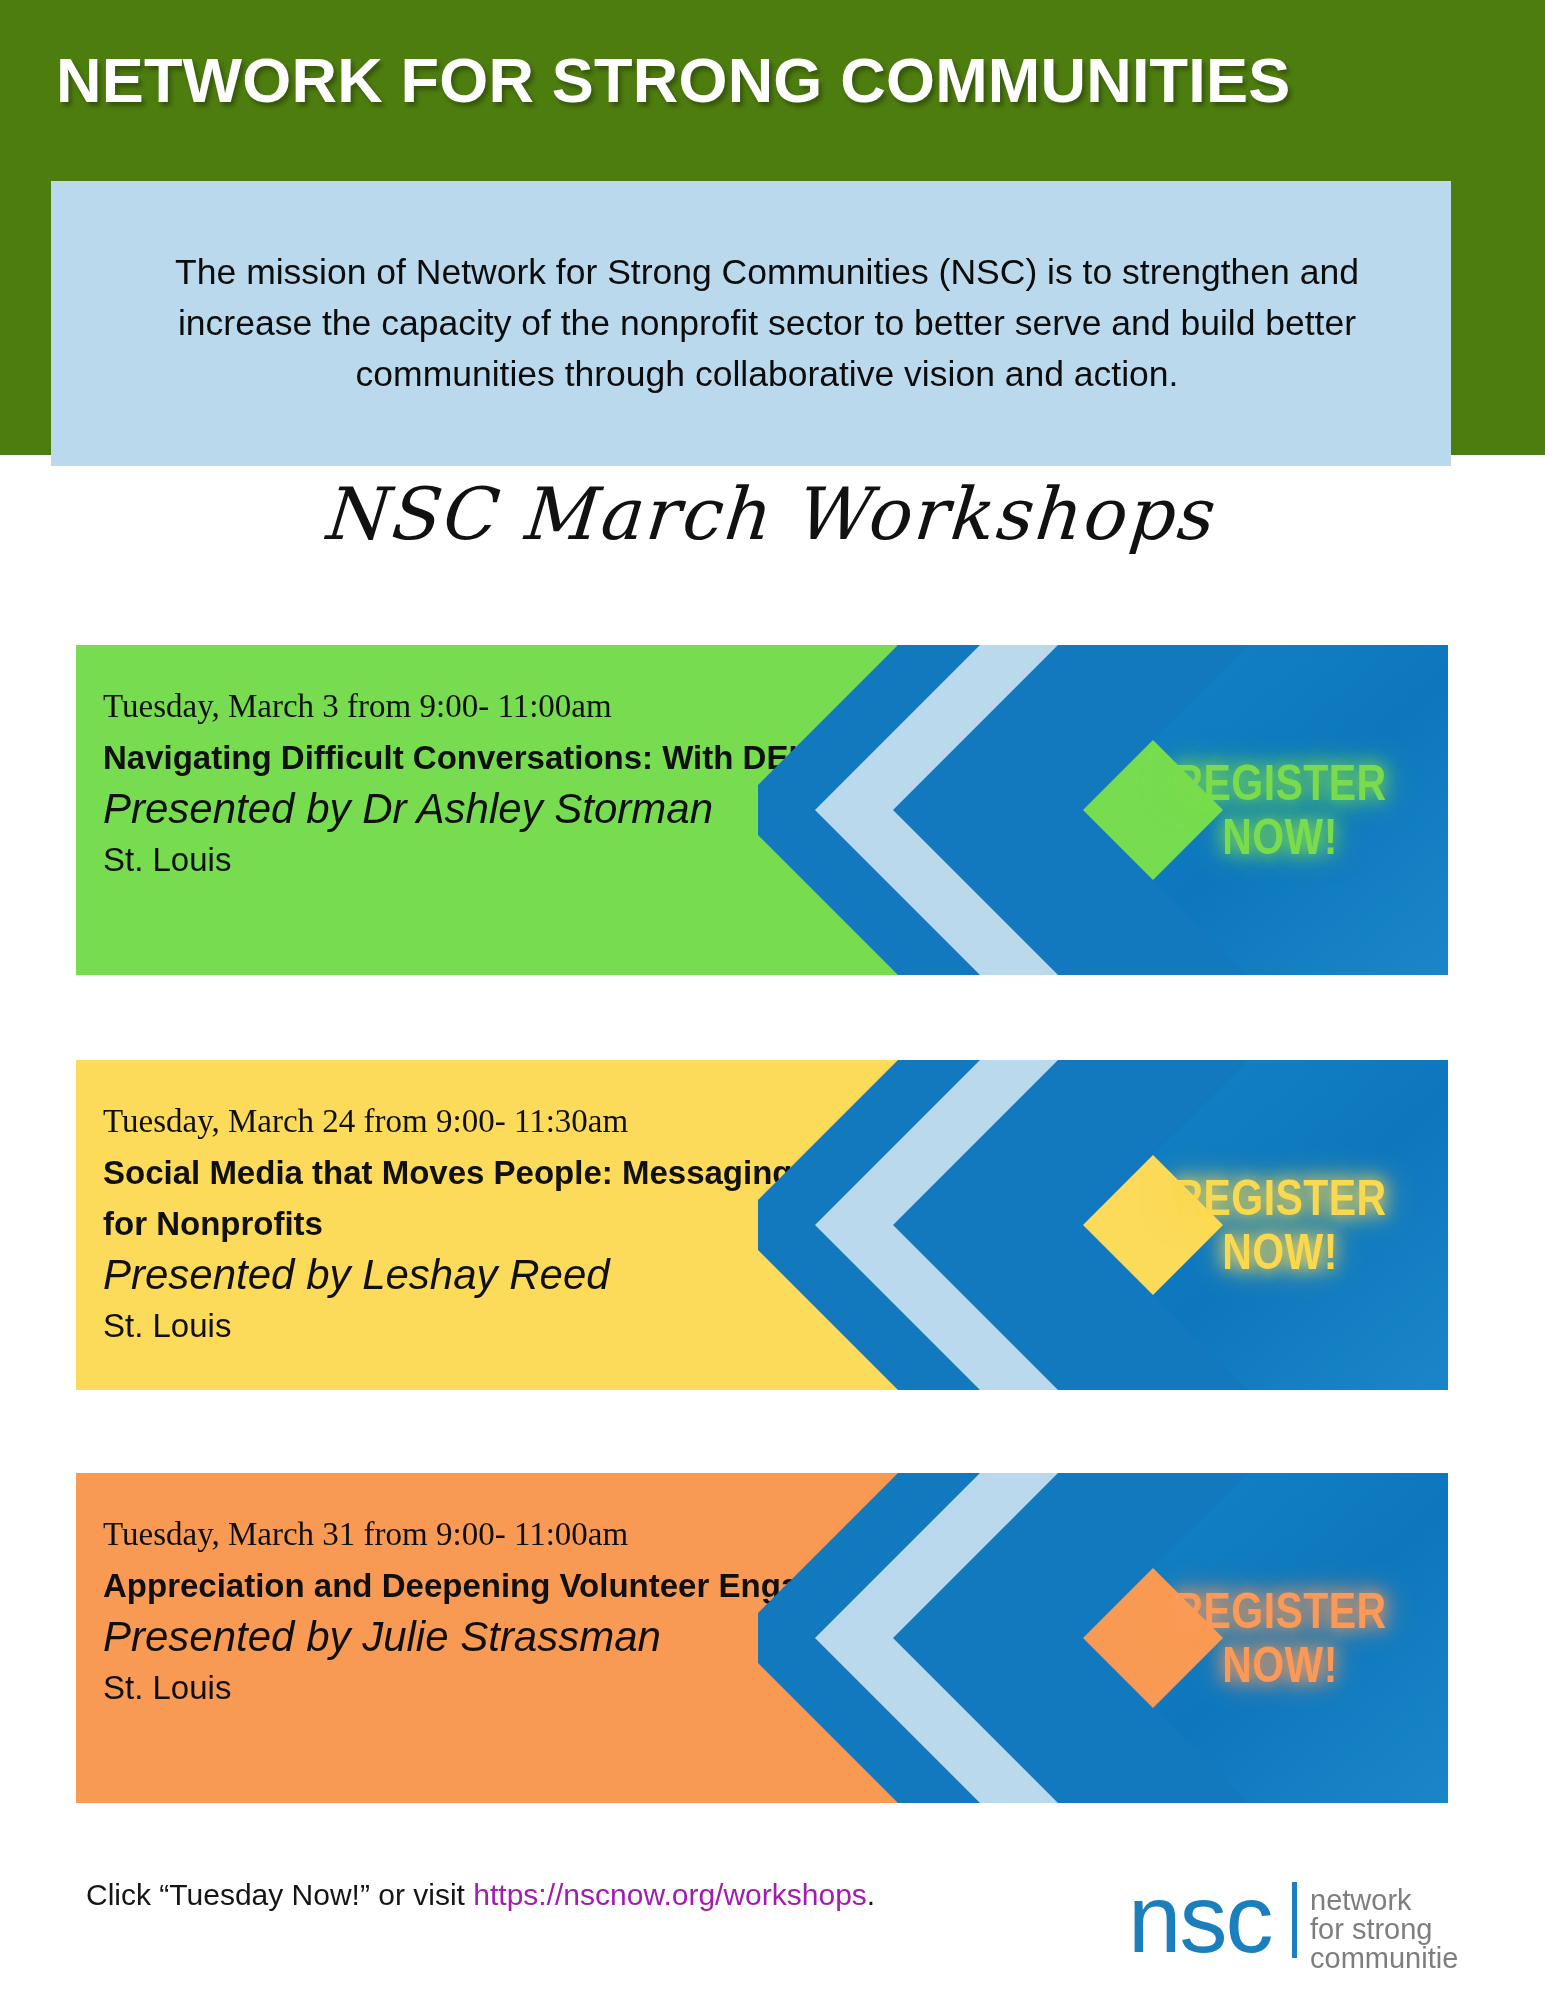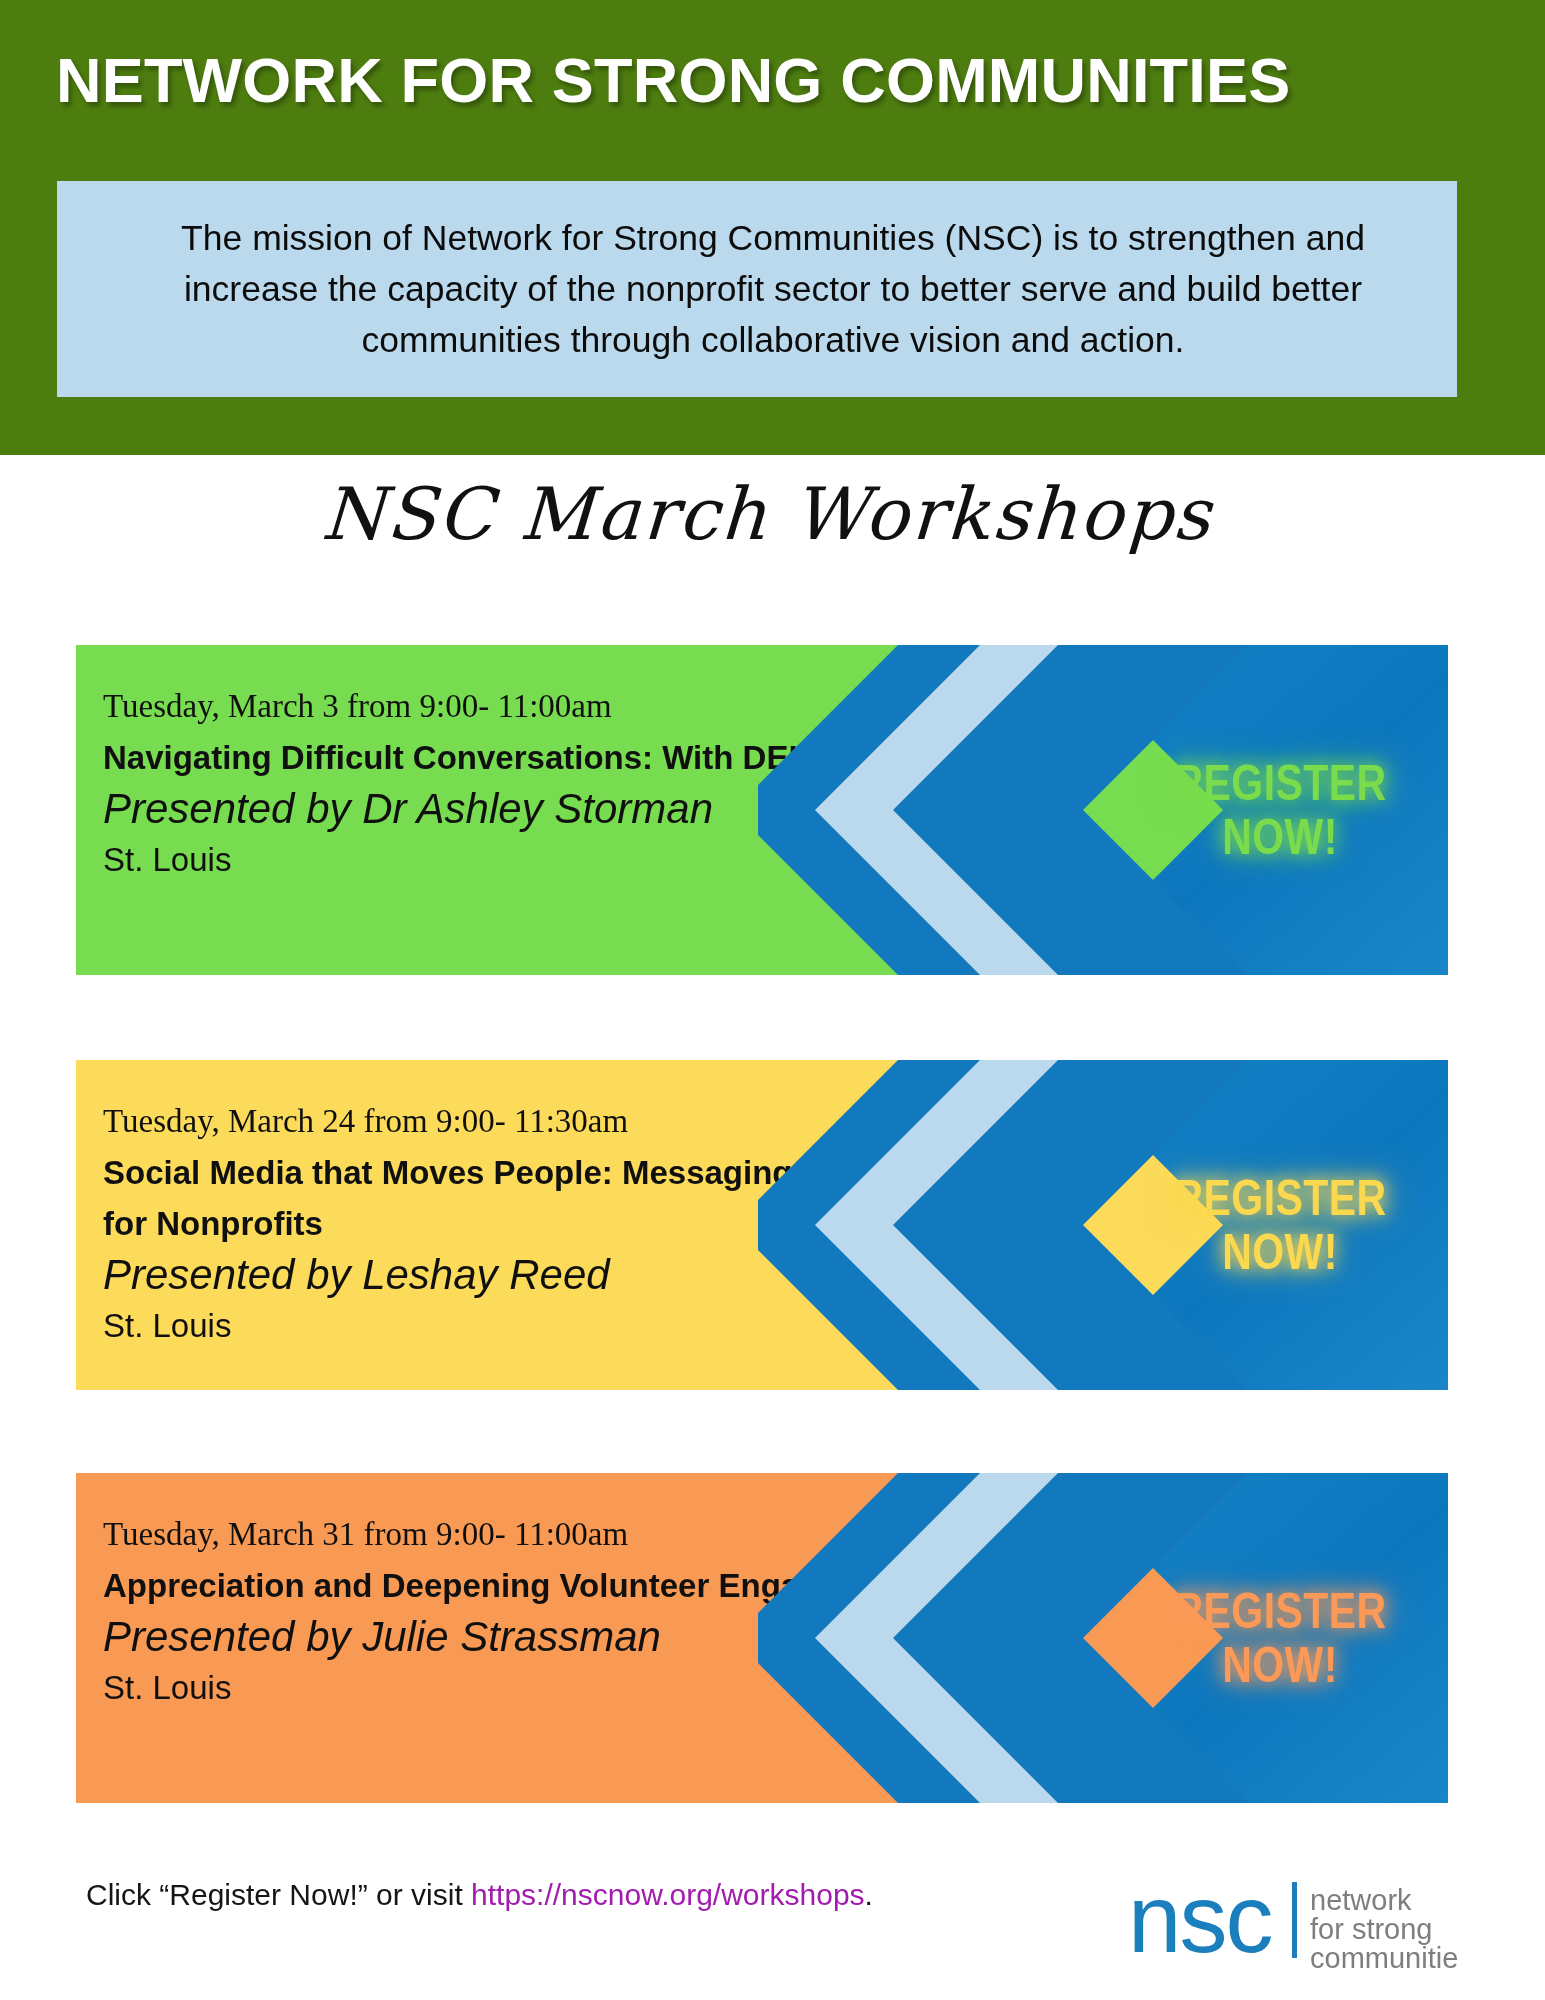--- a/index.html
+++ b/index.html
@@ -34,24 +34,24 @@
     font-family: "Liberation Sans", sans-serif;
     font-weight: bold;
     font-size: 63px;
     letter-spacing: 0.2px;
     line-height: 76px;
     text-shadow: 3px 4px 4px rgba(0,0,0,0.30);
     white-space: nowrap;
   }
   .mission-box {
     position: absolute;
-    left: 57px;
+    left: 51px;
     top: 181px;
     width: 1400px;
-    height: 216px;
+    height: 285px;
     background: #BBD9EC;
     box-sizing: border-box;
     display: flex;
     align-items: center;
     justify-content: center;
     padding-left: 32px;
   }
   .mission-text {
     width: 1345px;
     text-align: center;
@@ -287,21 +287,21 @@
     </svg>
     <div class="register-label" id="cta-2" style="color: rgb(251, 154, 88); text-shadow: rgb(251, 154, 88) 0px 0px 18px, rgb(251, 154, 88) 0px 0px 34px;">
       <span>REGISTER</span>
       <span>NOW!</span>
     </div>
   </div>
 </div>
 
 <div class="footer">
   <div class="footer-text">
-    <div><span>Click “Register Now!” or visit </span><span class="lnk">https://nscnow.org/workshops</span><span>.</span></div>
+    <div><span>Click “Tuesday Now!” or visit </span><span class="lnk">https://nscnow.org/workshops</span><span>.</span></div>
   </div>
 
   <div class="logo">
     <svg width="330" height="112" viewBox="0 0 330 112">
       <text id="logo-mark" x="0" y="82" font-family="Liberation Sans, sans-serif" font-size="96" letter-spacing="-2" fill="#1B7FBE">nsc</text>
       <rect id="logo-bar" x="164" y="12" width="5" height="76" fill="#1B7FBE"></rect>
       <text id="logo-t1" x="182" y="40" font-family="Liberation Sans, sans-serif" font-size="29" fill="#7E7E7E">network</text>
       <text id="logo-t2" x="182" y="69" font-family="Liberation Sans, sans-serif" font-size="29" fill="#7E7E7E">for strong</text>
       <text id="logo-t3" x="182" y="98" font-family="Liberation Sans, sans-serif" font-size="29" fill="#7E7E7E">communities</text>
     </svg>

